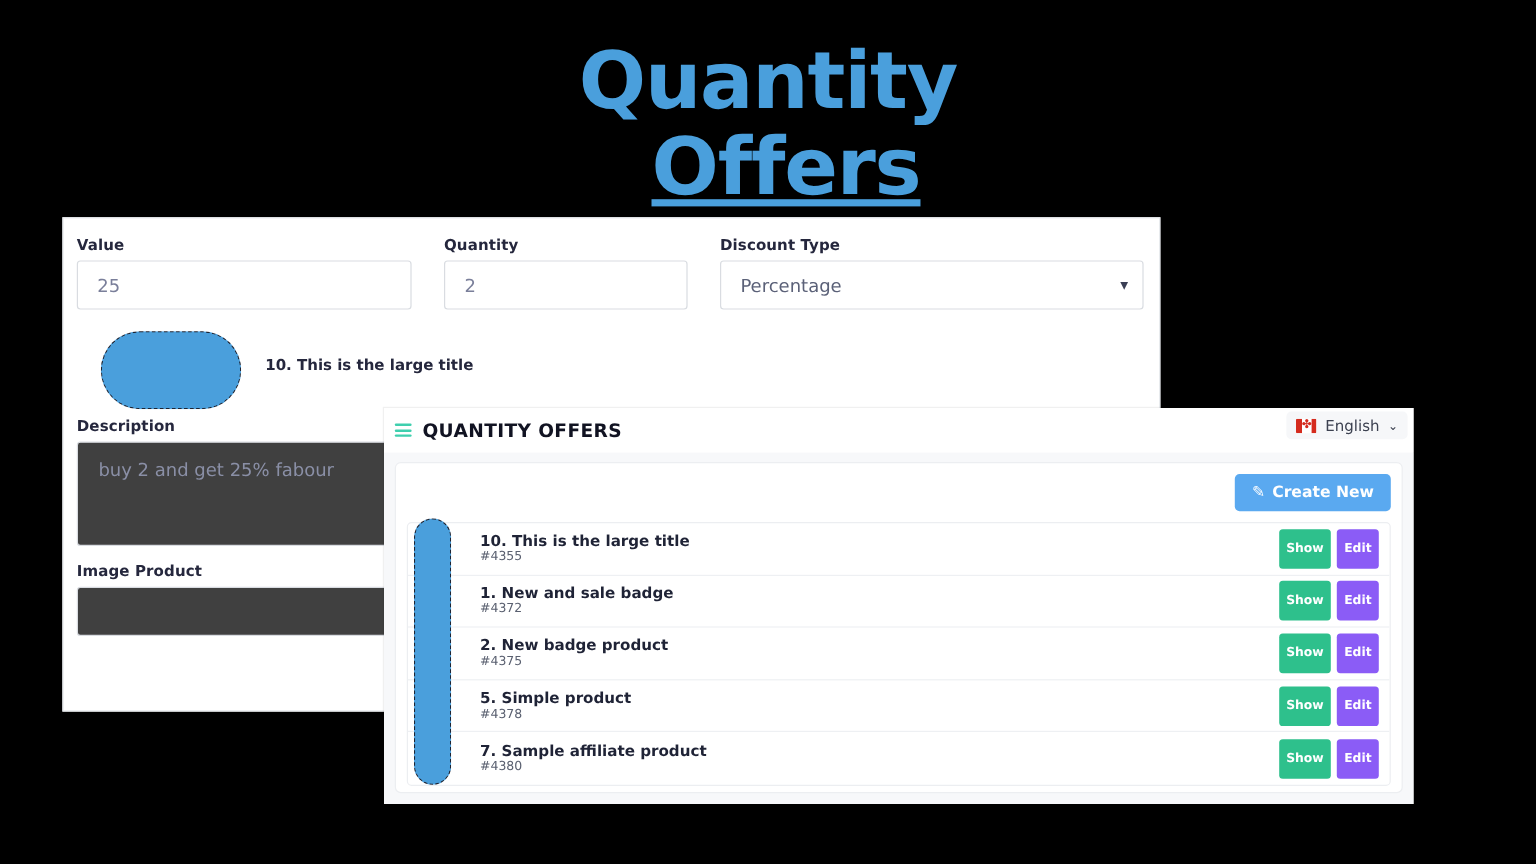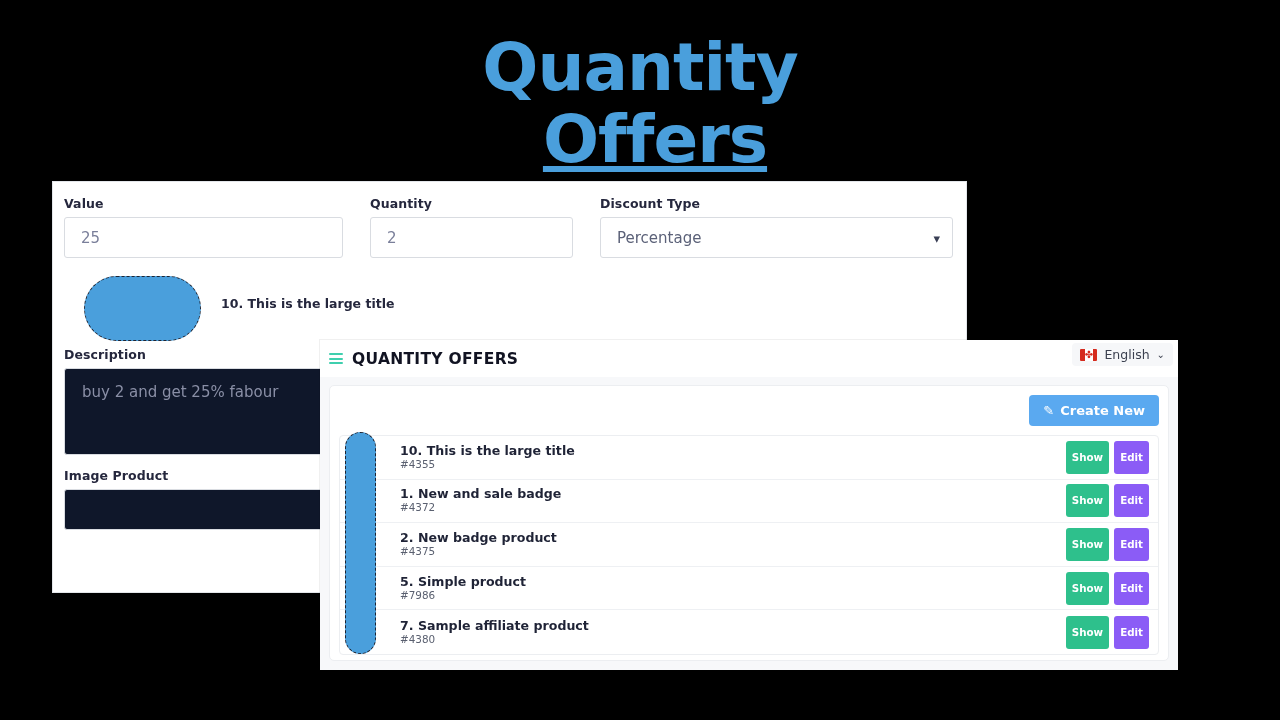--- a/index.html
+++ b/index.html
@@ -77,21 +77,21 @@
     border-radius:34px;
   }
   #blob-left {
     position:absolute; left:20px; top:3px;
     width:117px; height:65px;
   }
 
   .desc-block { margin-top:4px; }
   .area {
     width:100%; border:1px solid #d9dce1; border-radius:3px;
-    background:#0f172a; padding:14px 17px;
+    background:#404040; padding:14px 17px;
     font-size:15px; color:#8a8fa6;
     font-family:"DejaVu Sans", sans-serif;
   }
   #desc-area { height:87px; width:461px; }
   #img-area  { height:41px; width:461px; }
   .imgp-block { margin-top:13px; }
 
   
   #list-panel {
     position:absolute; left:320px; top:340px;
@@ -299,21 +299,21 @@
                 <div class="offer-id">#4375</div>
               </div>
               <div class="row-actions">
                 <span class="chip chip-show">Show</span>
                 <span class="chip chip-edit">Edit</span>
               </div>
             </div>
             <div class="offer-row">
               <div class="offer-texts">
                 <div class="offer-title">5. Simple product</div>
-                <div class="offer-id">#7986</div>
+                <div class="offer-id">#4378</div>
               </div>
               <div class="row-actions">
                 <span class="chip chip-show">Show</span>
                 <span class="chip chip-edit">Edit</span>
               </div>
             </div>
             <div class="offer-row">
               <div class="offer-texts">
                 <div class="offer-title">7. Sample affiliate product</div>
                 <div class="offer-id">#4380</div>

